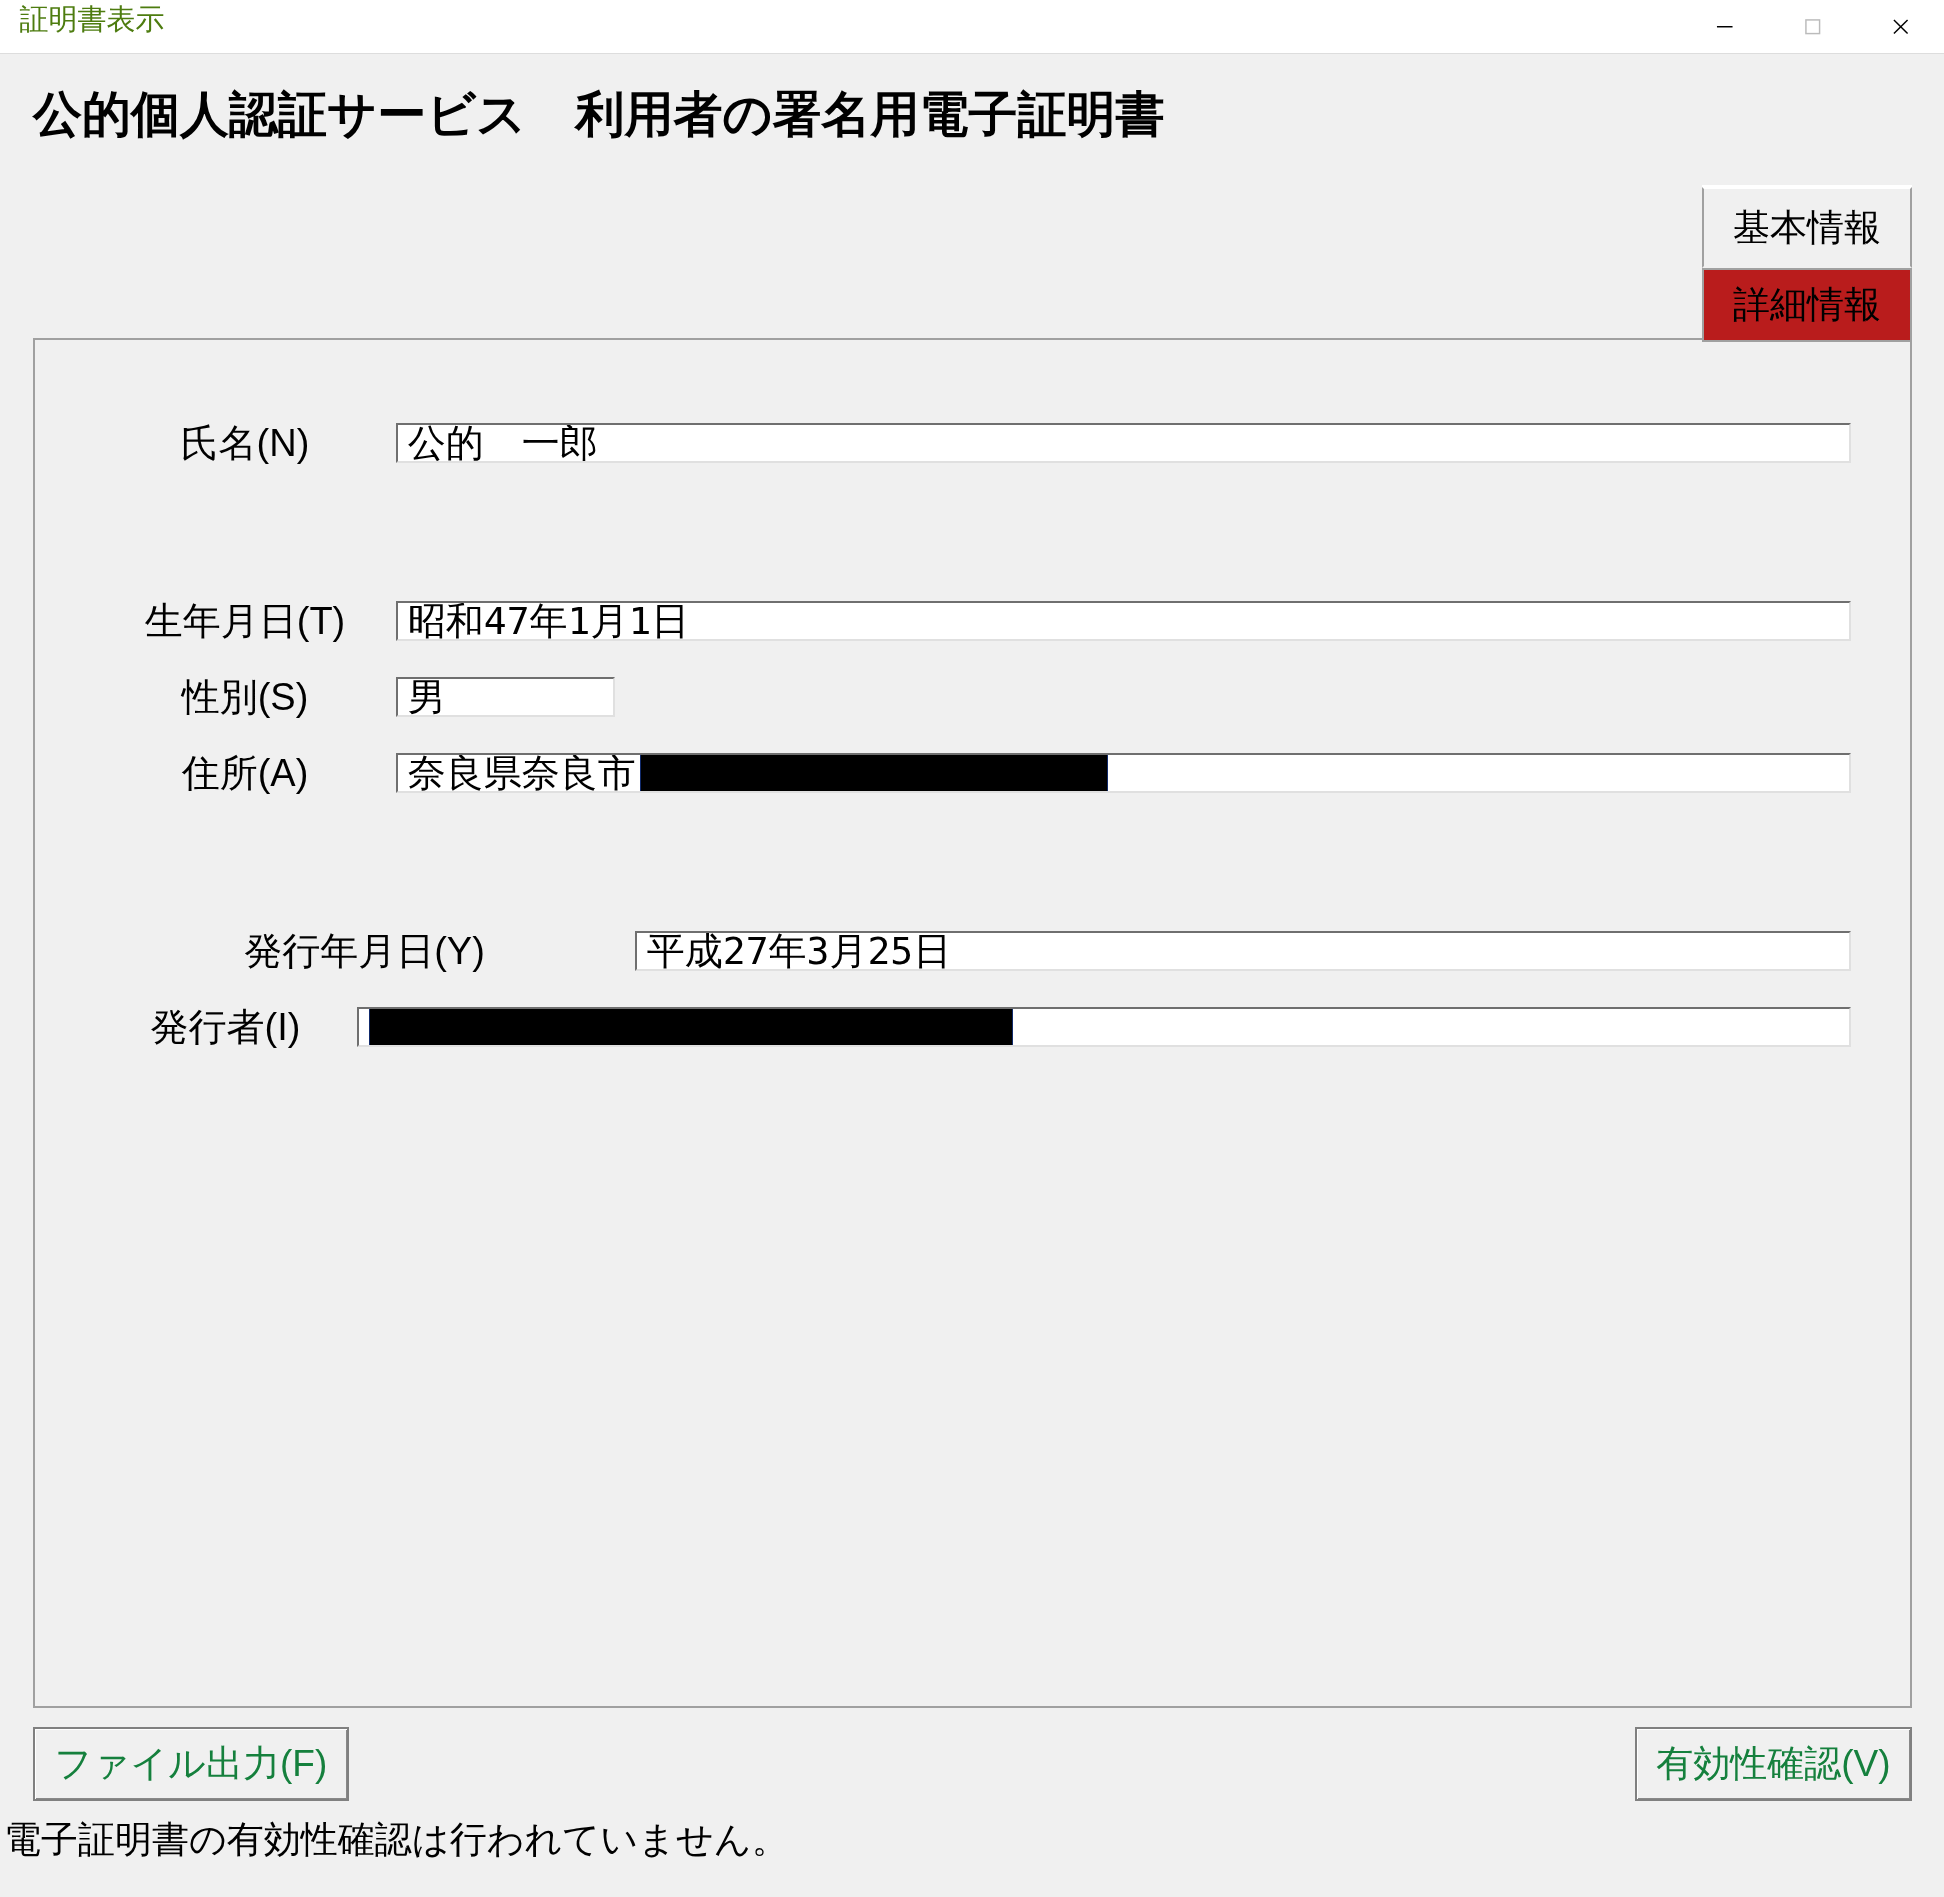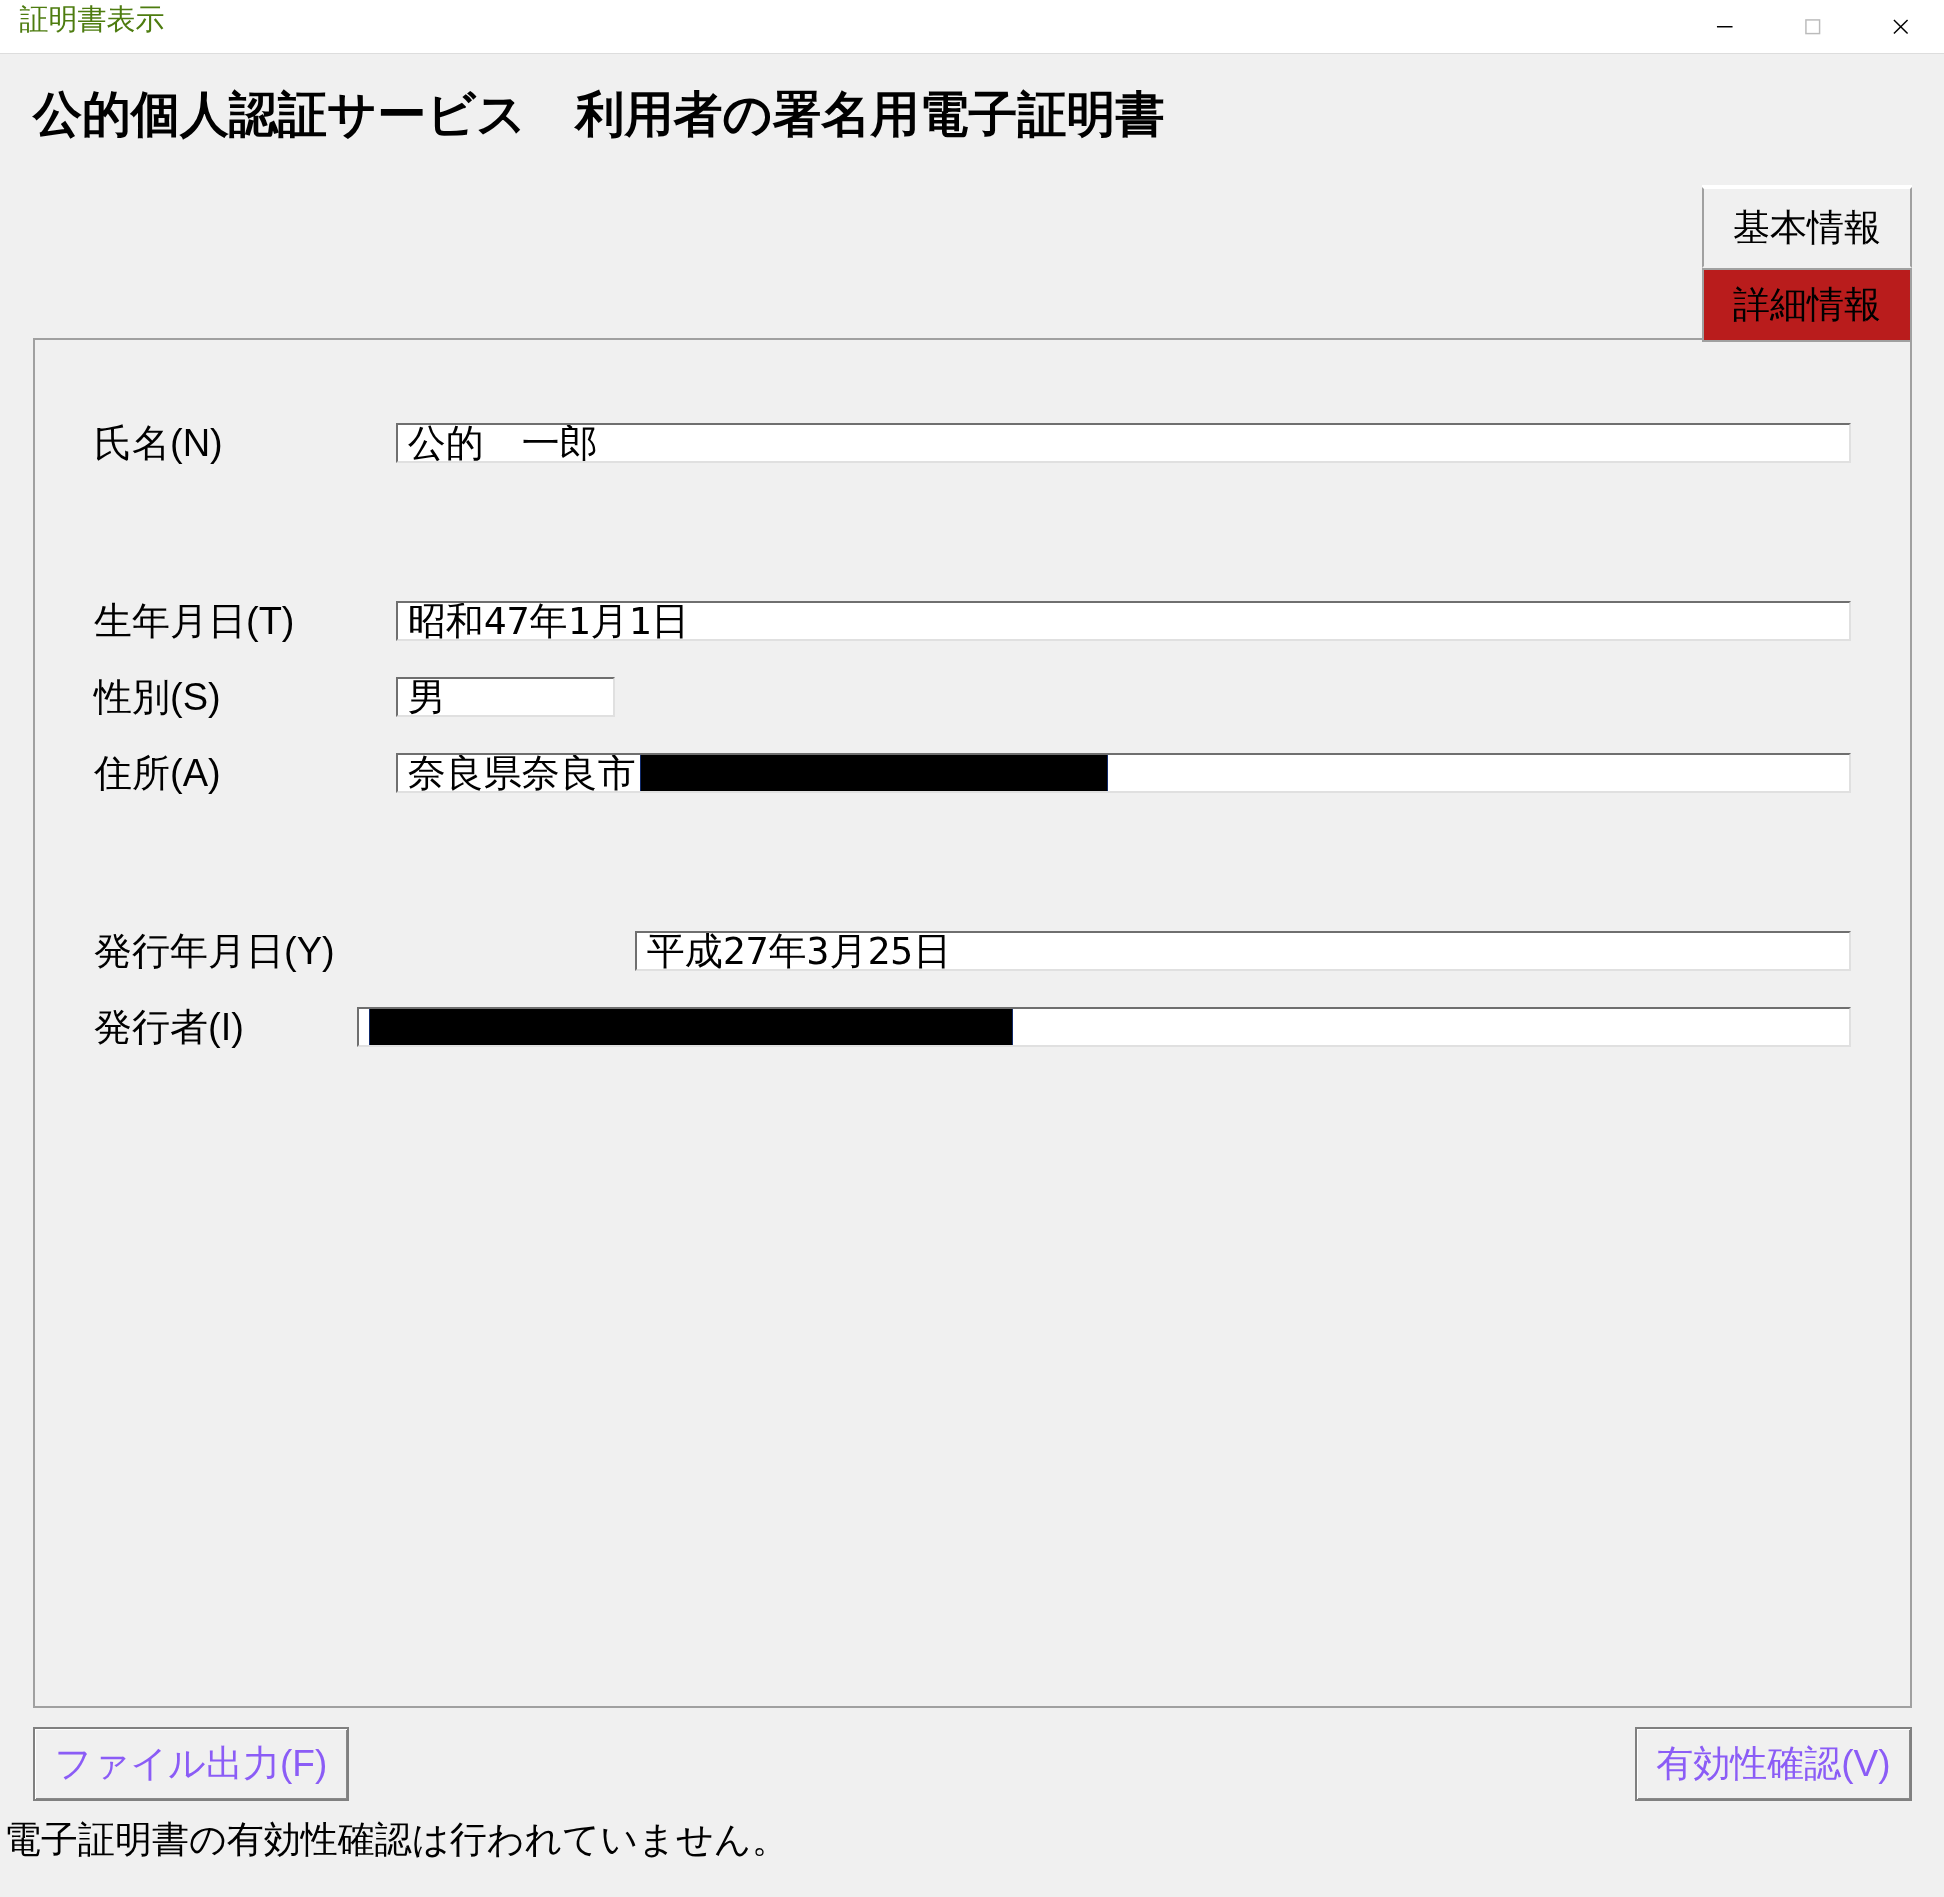--- a/index.html
+++ b/index.html
@@ -104,20 +104,21 @@
       align-items: center;
       margin-bottom: 25px;
     }
     .field-row.big-gap {
       margin-bottom: 127px;
     }
     .field-label {
       font-size: 38px;
       color: #000;
       flex-shrink: 0;
+      text-align: center;
     }
     .field-label.w-label1 {
       width: 302px;
     }
     .field-label.w-label2 {
       width: 541px;
     }
     .field-label.w-label3 {
       width: 263px;
     }
@@ -160,21 +161,21 @@
     .button-row {
       display: flex;
       justify-content: space-between;
       padding: 19.5px 33px 0 33px;
     }
     .win-button {
       border: 2px solid #808080;
       background: #f0f0f0;
       padding: 9.8px 19.5px;
       font-size: 37px;
-      color: #8b5cf6;
+      color: #15803d;
       box-shadow: inset 1px 1px 0 #fff, inset -1px -1px 0 #888;
       cursor: default;
     }
     .status-bar {
       font-size: 37px;
       color: #000;
       padding: 5.9px 3.9px 0 3.9px;
       margin-top: 7.8px;
     }
   </style>

